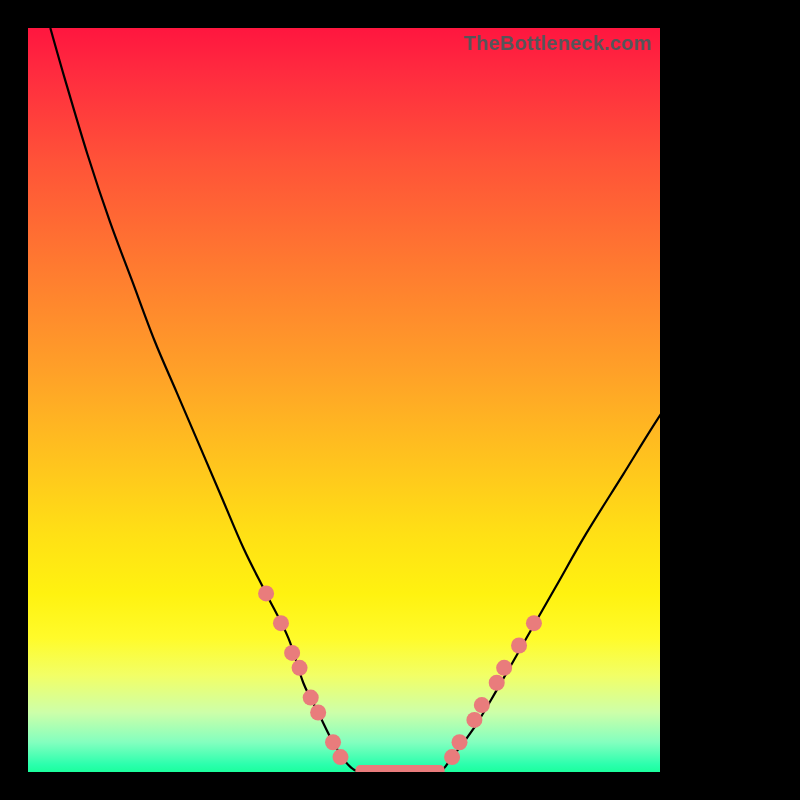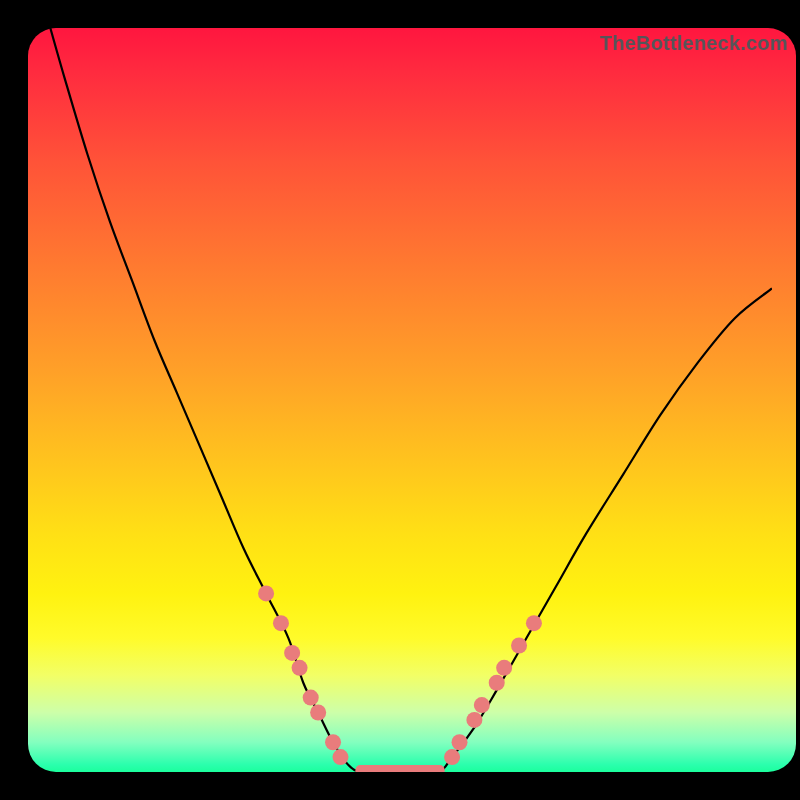--- a/index.html
+++ b/index.html
@@ -16,39 +16,38 @@
     left: 0;
     top: 0;
     width: 800px;
     height: 800px;
     background: #000;
   }
   .plot {
     position: absolute;
     left: 28px;
     top: 28px;
-    width: 768px;
+    width: 632px;
     height: 744px;
     background: linear-gradient(to bottom,
       #ff163f 0%,
       #ff2b3f 6%,
       #ff5338 18%,
       #ff7a30 32%,
       #ffa028 46%,
       #ffc31e 58%,
       #ffe015 68%,
       #fff210 76%,
       #fffb2a 82%,
       #f2ff66 87%,
       #cdffa9 92%,
       #83ffbf 96%,
       #2bffad 99%,
       #1bff9d 100%
     );
-    border-radius: 28px;
   }
   .watermark {
     position: absolute;
     top: 4px;
     right: 8px;
     font-size: 20px;
     font-weight: 600;
     color: #555559;
     letter-spacing: 0.2px;
     user-select: none;

